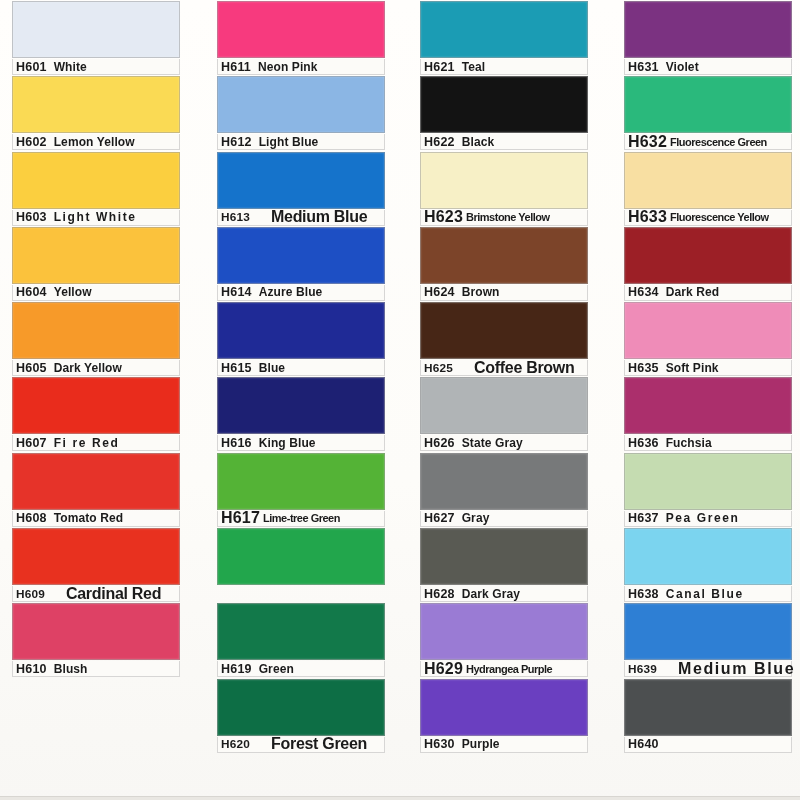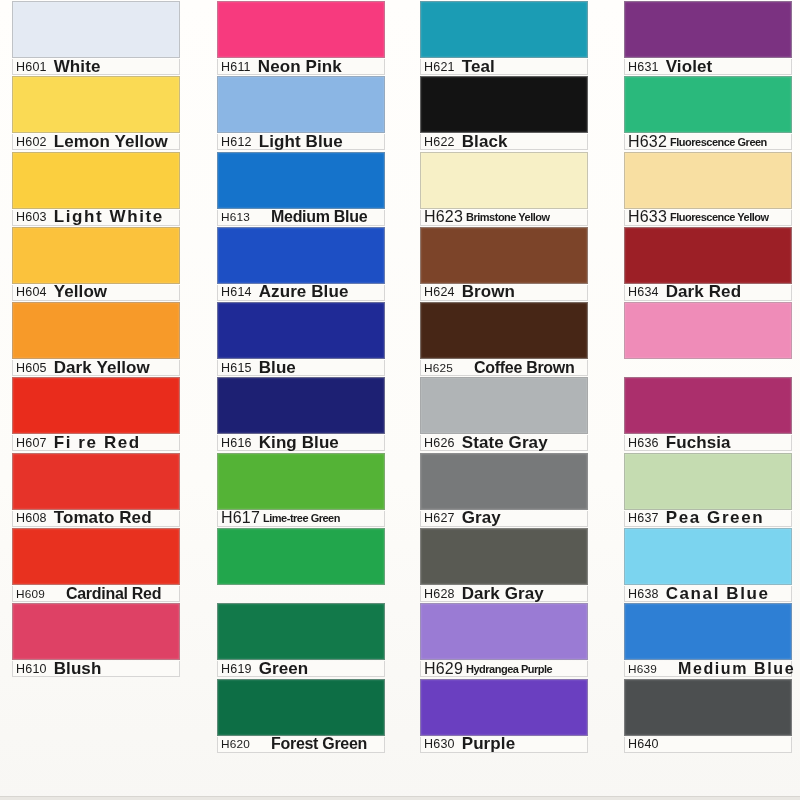--- a/index.html
+++ b/index.html
@@ -75,27 +75,27 @@
     border: 1px solid rgba(190,190,190,0.6);
     border-top: none;
     box-sizing: border-box;
     display: flex;
     align-items: center;
     white-space: nowrap;
     overflow: visible;
   }
   .swatch-code {
     font-size: 12.5px;
-    font-weight: normal;
+    font-weight: bold;
     color: #1b1b1b;
     letter-spacing: 0.2px;
     padding-left: 3px;
   }
   .swatch-name {
-    font-size: 17px;
+    font-size: 12px;
     font-weight: bold;
     color: #1b1b1b;
     padding-left: 7px;
     letter-spacing: 0.1px;
   }
   
   .swatch-label.long .swatch-name { font-size: 16px; letter-spacing: -0.3px; padding-left: 21px; }
   .swatch-label.long .swatch-code { font-size: 11.8px; }
   .swatch-label.xlong .swatch-name { font-size: 11px; letter-spacing: -0.5px; padding-left: 3px; }
   .swatch-label.xlong .swatch-code { font-size: 16px; }
@@ -336,20 +336,24 @@
         </div>
         <div class="swatch-cell">
           <div class="swatch-patch" style="background: rgb(156, 31, 38);"></div>
           <div class="swatch-label">
             <span class="swatch-code">H634</span>
             <span class="swatch-name">Dark Red</span>
           </div>
         </div>
         <div class="swatch-cell">
           <div class="swatch-patch" style="background: rgb(239, 140, 184);"></div>
+          <div class="swatch-label">
+            <span class="swatch-code">H635</span>
+            <span class="swatch-name">Soft Pink</span>
+          </div>
         </div>
         <div class="swatch-cell">
           <div class="swatch-patch" style="background: rgb(171, 47, 108);"></div>
           <div class="swatch-label">
             <span class="swatch-code">H636</span>
             <span class="swatch-name">Fuchsia</span>
           </div>
         </div>
         <div class="swatch-cell">
           <div class="swatch-patch" style="background: rgb(197, 220, 177);"></div>

